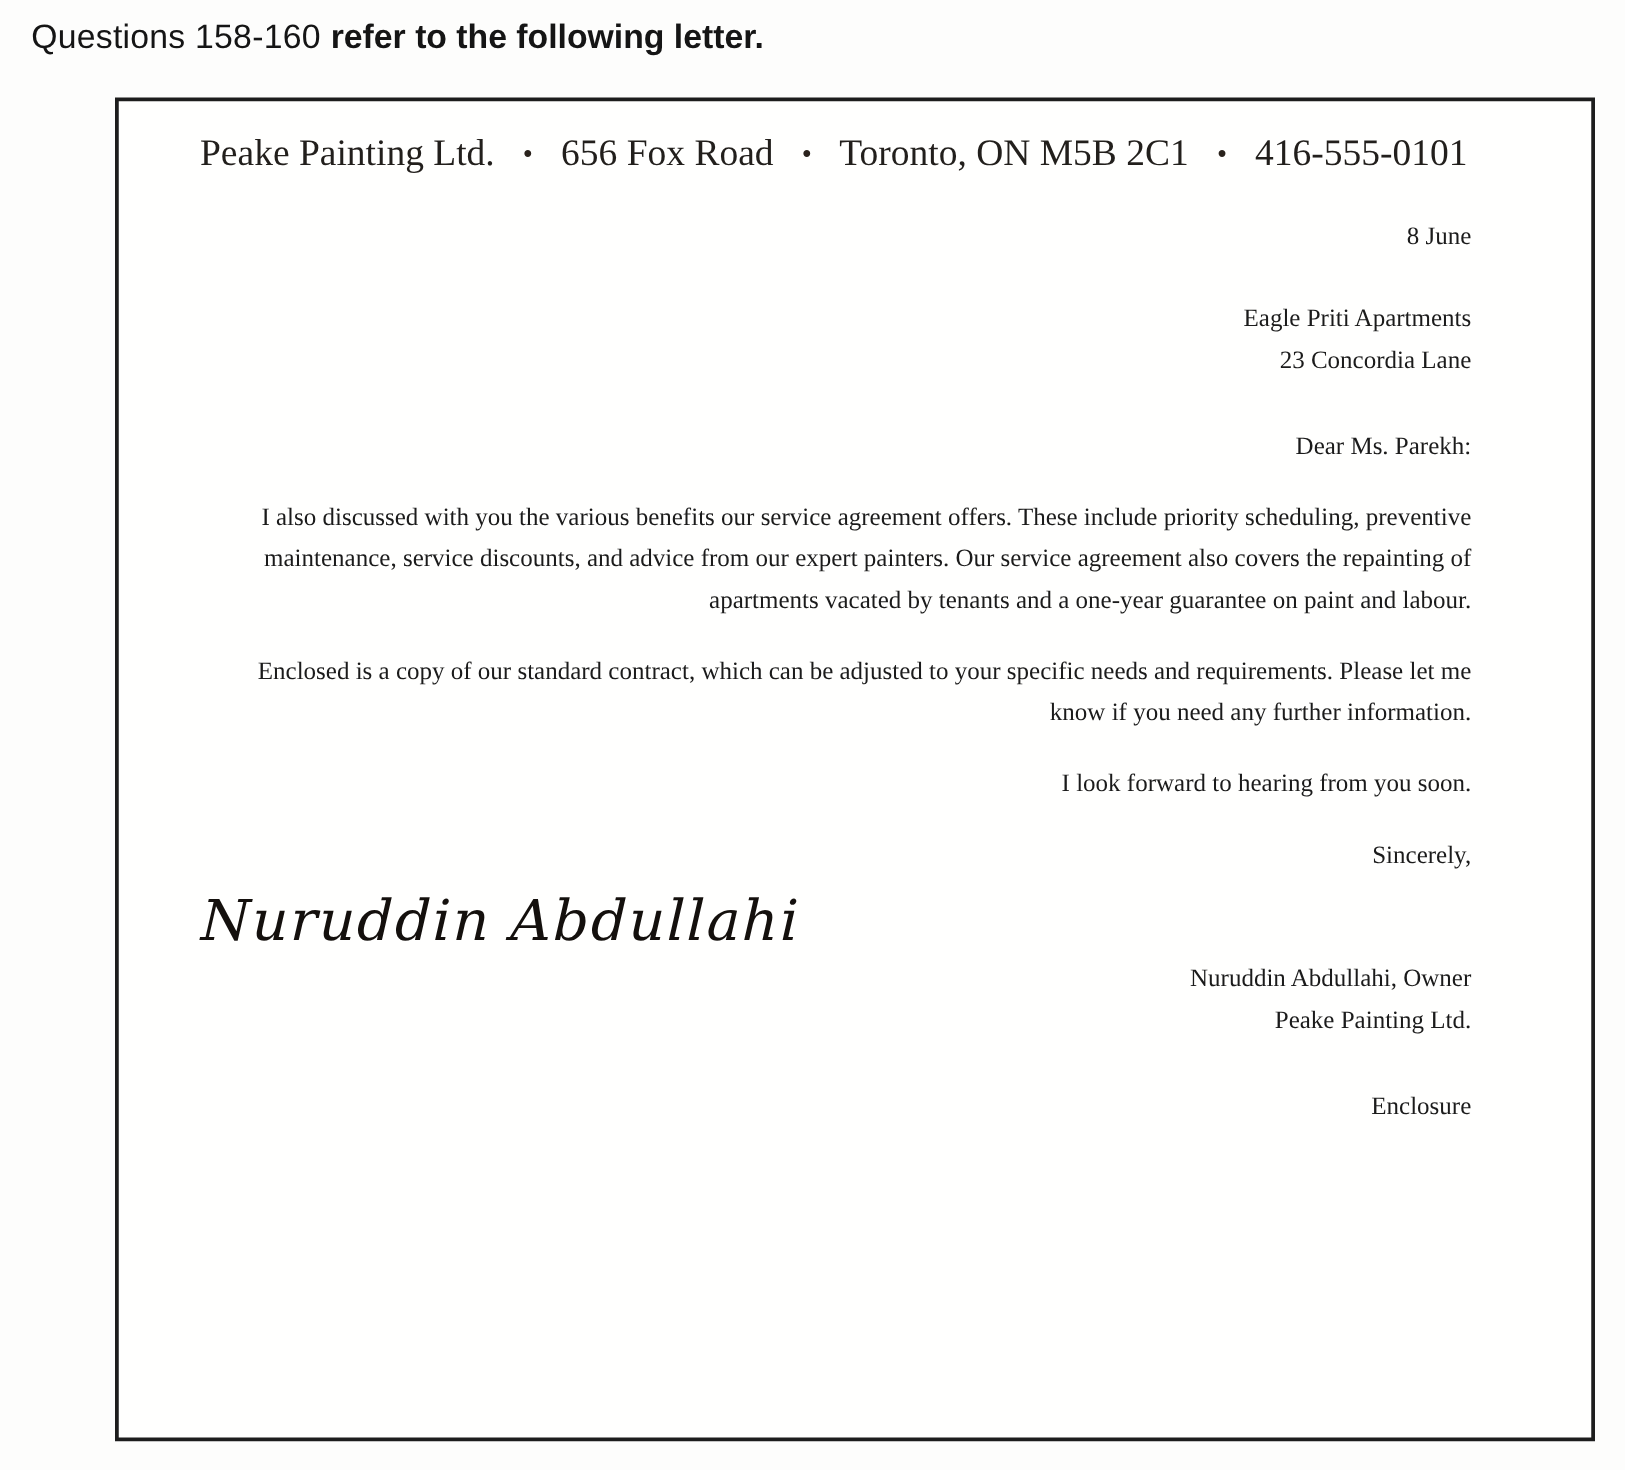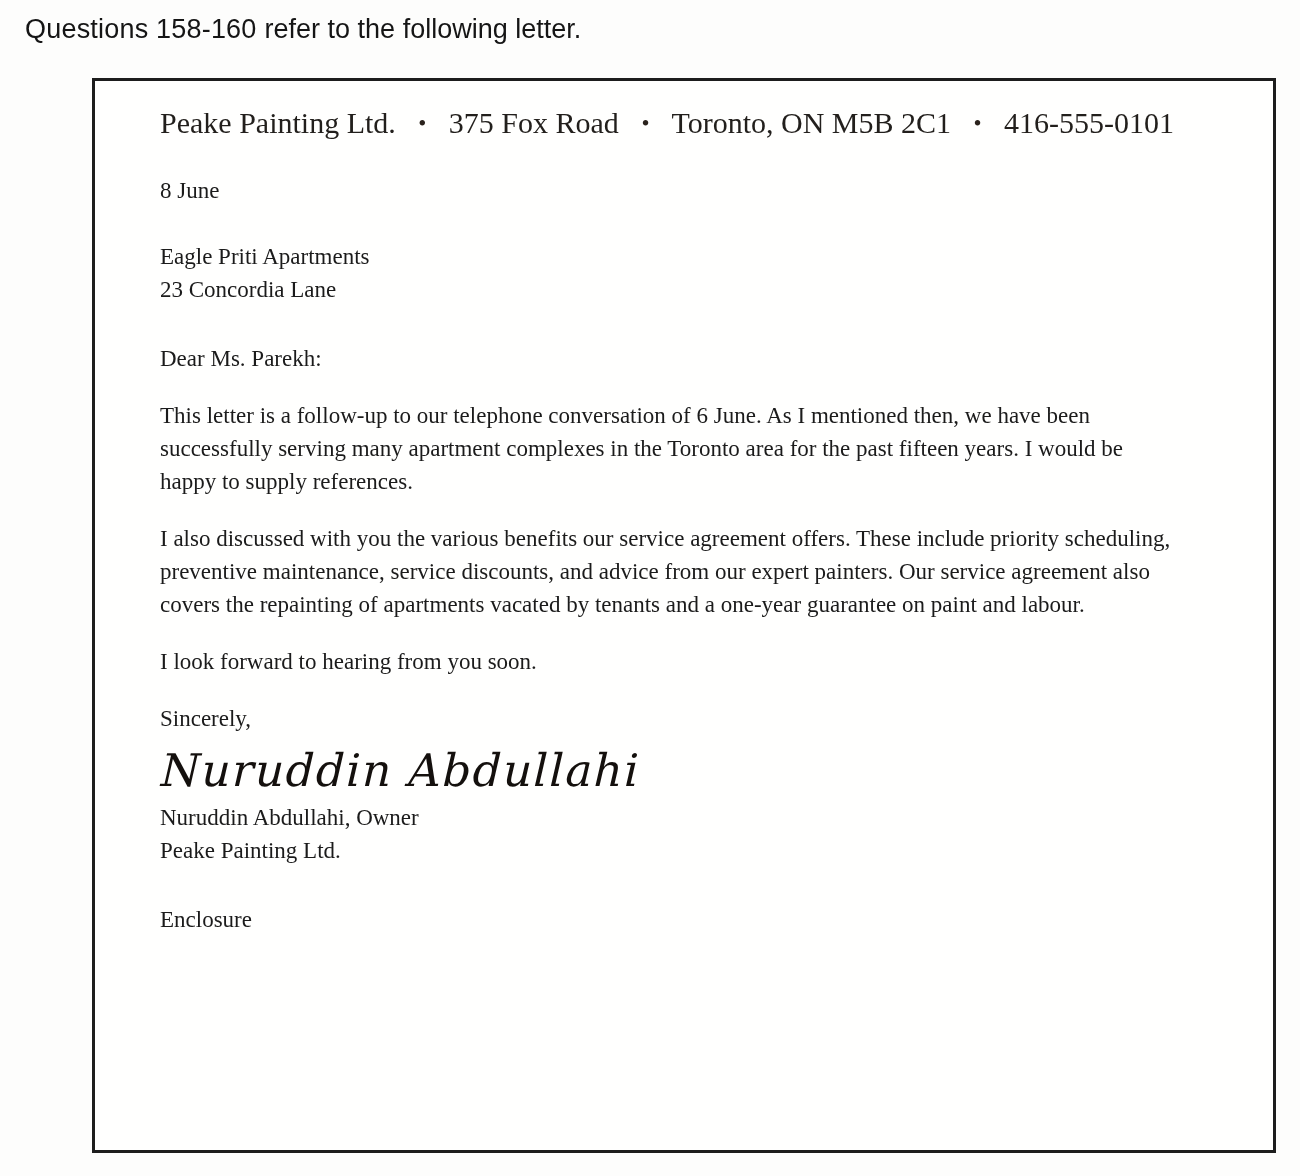--- a/index.html
+++ b/index.html
@@ -19,21 +19,21 @@
     position: absolute;
     left: 25px;
     top: 13px;
     font-family: "Liberation Sans", sans-serif;
     font-size: 27px;
     line-height: 32px;
     color: #151515;
     white-space: nowrap;
   }
   .q-bold { font-weight: normal; letter-spacing: 0.2px; }
-  .q-rest { font-weight: normal; margin-left: 8px; }
+  .q-rest { font-weight: bold; margin-left: 8px; }
 
   
   .letter-box {
     position: absolute;
     left: 92px;
     top: 78px;
     width: 1184px;
     height: 1075px;
     border: 3px solid #1d1d1d;
     background: #fffffe;
@@ -47,21 +47,21 @@
     color: #221f1c;
   }
   .bullet {
     display: inline-block;
     font-size: 23px;
     margin: 0 15px;
     vertical-align: 2px;
     color: #2a221c;
   }
 
-  .body-text { font-size: 23px; line-height: 33px; }
+  .body-text { font-size: 20px; line-height: 33px; text-align: right; }
 
   .date-line      { margin-top: 32px; }
   .recipient      { margin-top: 33px; }
   .salutation     { margin-top: 36px; }
   .para           { margin-top: 24px; max-width: 1018px; }
   .closing        { margin-top: 24px; }
 
   .signature {
     margin-top: 10px;
     font-family: "DejaVu Serif", serif;
@@ -82,38 +82,38 @@
 
 <div class="q-header">
   <span class="q-bold">Questions 158-160</span><span class="q-rest">refer to the following letter.</span>
 </div>
 
 <div class="letter-box">
 
   <div class="letterhead">
     <span>Peake Painting Ltd.</span>
     <span class="bullet">•</span>
-    <span>375 Fox Road</span>
+    <span>656 Fox Road</span>
     <span class="bullet">•</span>
     <span>Toronto, ON M5B 2C1</span>
     <span class="bullet">•</span>
     <span>416-555-0101</span>
   </div>
 
   <div class="body-text date-line">8 June</div>
 
   <div class="body-text recipient">
     <div>Eagle Priti Apartments</div>
     <div>23 Concordia Lane</div>
   </div>
 
   <div class="body-text salutation">Dear Ms. Parekh:</div>
 
-  <p class="body-text para">This letter is a follow-up to our telephone conversation of 6 June. As I mentioned then, we have been successfully serving many apartment complexes in the Toronto area for the past fifteen years. I would be happy to supply references.</p>
   <p class="body-text para">I also discussed with you the various benefits our service agreement offers. These include priority scheduling, preventive maintenance, service discounts, and advice from our expert painters. Our service agreement also covers the repainting of apartments vacated by tenants and a one-year guarantee on paint and labour.</p>
+  <p class="body-text para">Enclosed is a copy of our standard contract, which can be adjusted to your specific needs and requirements. Please let me know if you need any further information.</p>
   <p class="body-text para">I look forward to hearing from you soon.</p>
 
   <div class="body-text closing">Sincerely,</div>
 
   <div class="signature">Nuruddin Abdullahi</div>
 
   <div class="body-text signer-name">Nuruddin Abdullahi, Owner</div>
   <div class="body-text">Peake Painting Ltd.</div>
 
   <div class="body-text enclosure">Enclosure</div>

